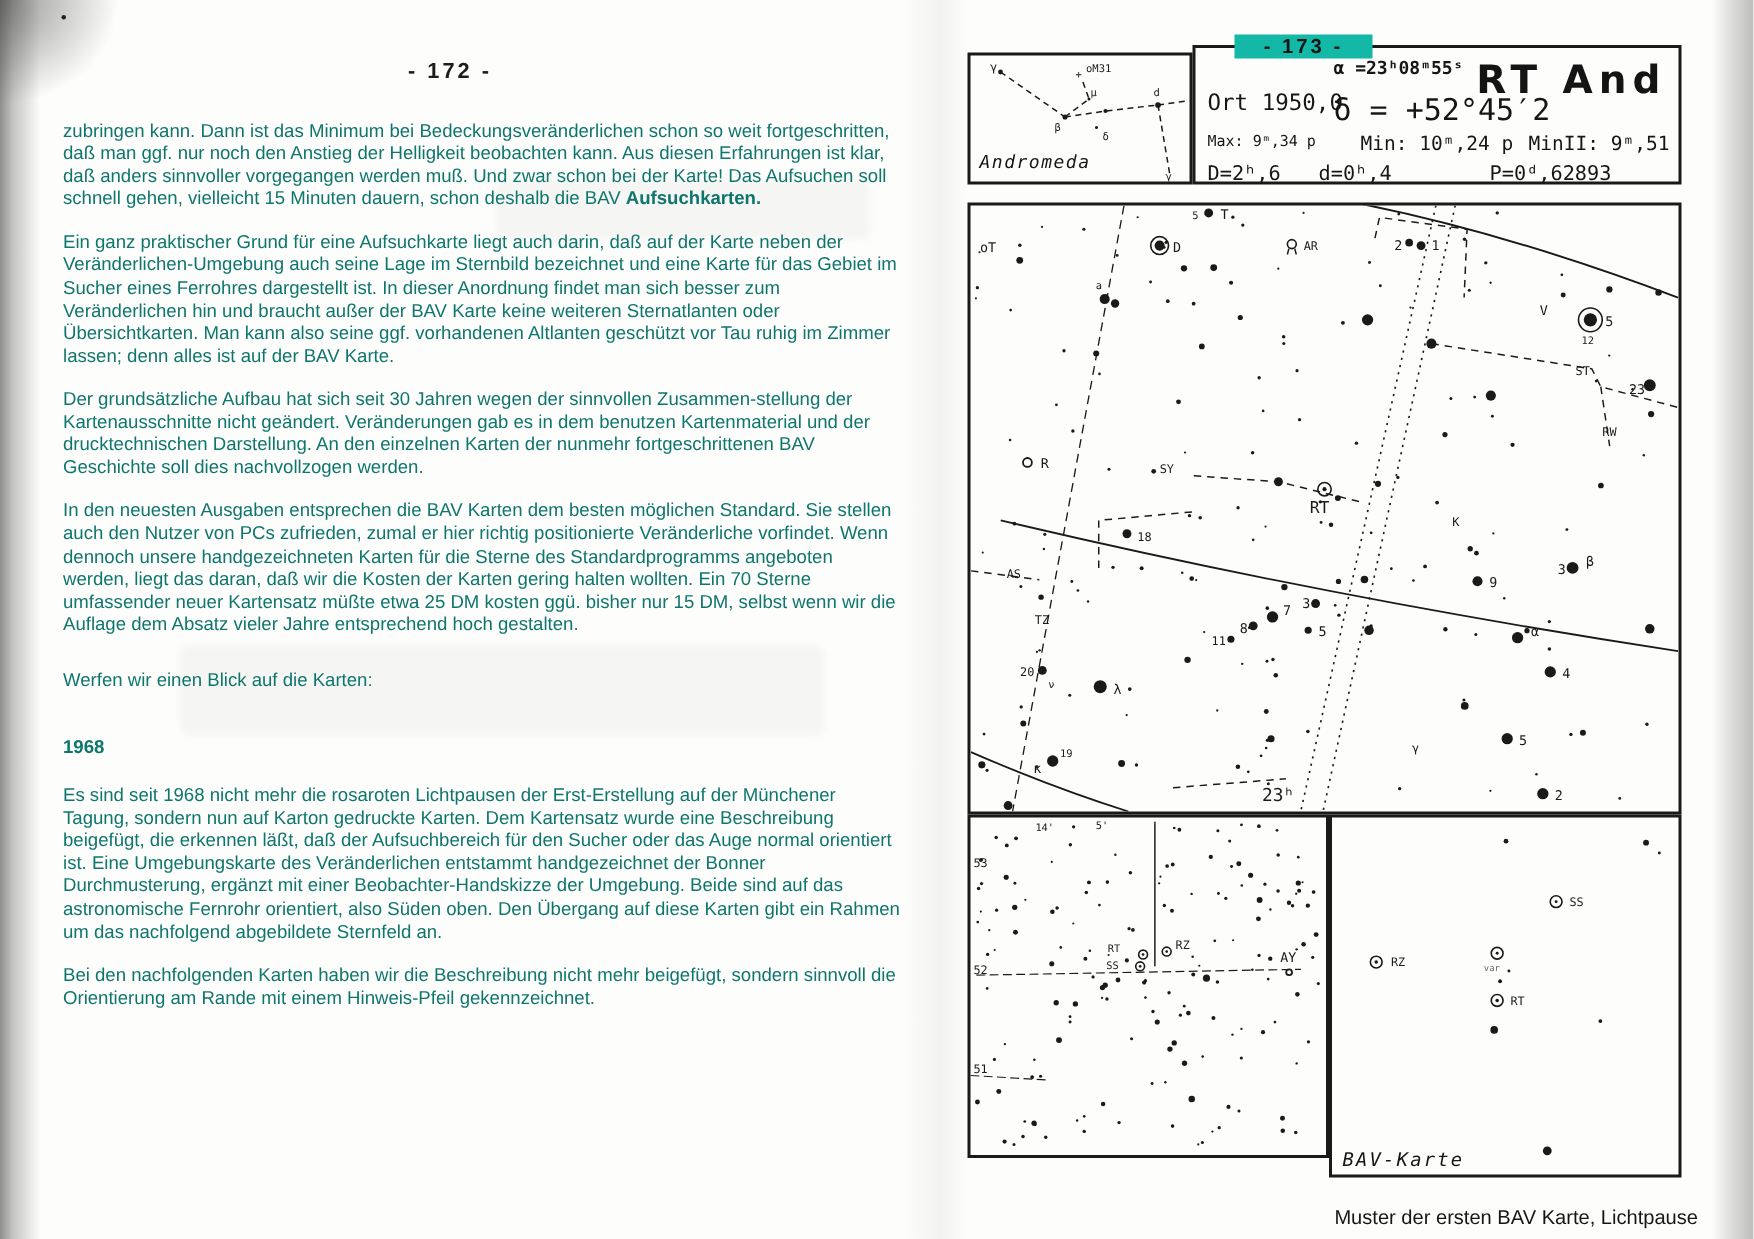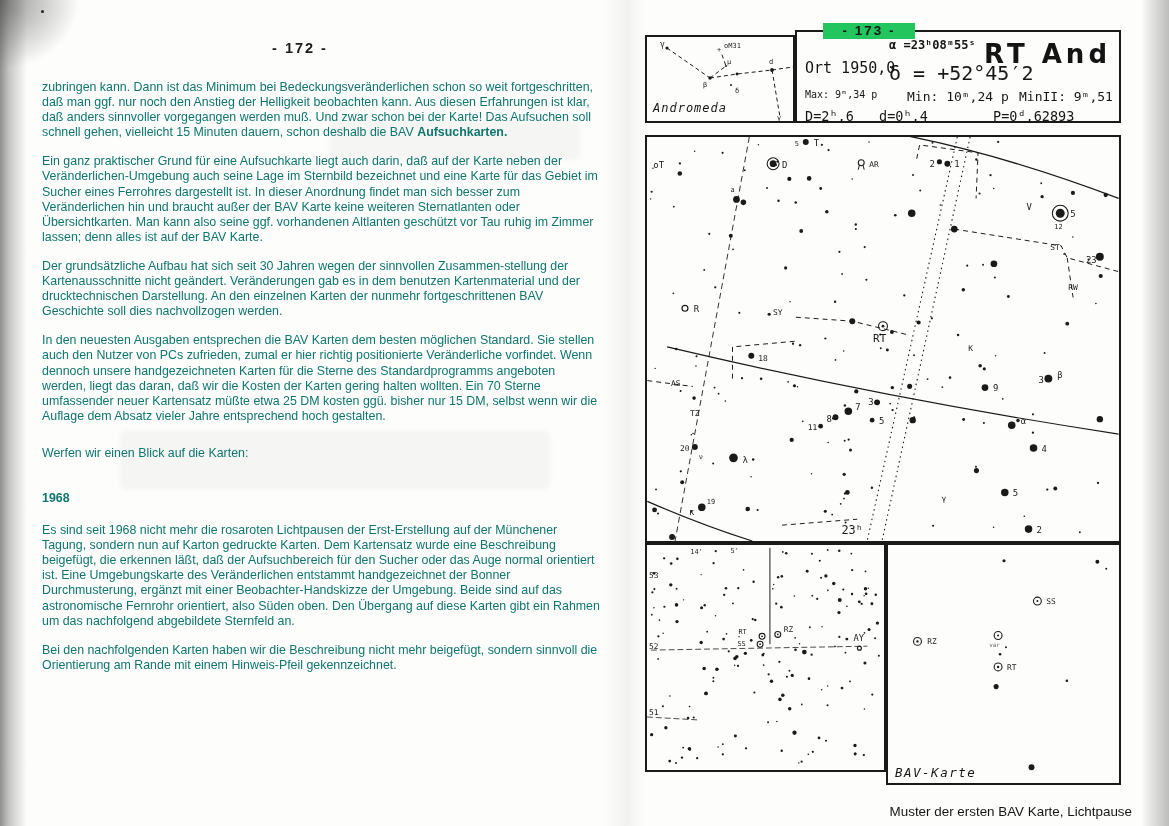--- a/index.html
+++ b/index.html
@@ -20,21 +20,21 @@
   #pnum-left{position:absolute;left:150px;top:40px;width:300px;text-align:center;
      font-size:14.5px;font-weight:bold;letter-spacing:2px;color:#1c1c1c;}
   .pagetext{position:absolute;left:42px;top:80px;width:558px;color:#0f766e;
      font-size:12.4px;line-height:15.1px;text-align:left;}
   .pagetext p{margin:0 0 14px 0;}
   .pagetext p.sp-before{margin-top:22px;}
   .pagetext p.h1968{margin-top:30px;margin-bottom:17px;font-weight:bold;}
   
   .rp{position:absolute;left:645px;top:10px;width:492px;height:816px;}
   #pnum-right{position:absolute;left:178px;top:13px;width:92px;height:16px;text-align:center;
-     background:#22c55e;font-size:13.5px;font-weight:bold;letter-spacing:2px;color:#161616;z-index:5;}
+     background:#14b8a6;font-size:13.5px;font-weight:bold;letter-spacing:2px;color:#161616;z-index:5;}
   .box{position:absolute;border:2px solid #1a1a1a;box-sizing:border-box;background:transparent;}
   #inset-box{left:0;top:25px;width:150px;height:88px;}
   #info-box{left:150px;top:20px;width:326px;height:93px;}
   #main-box{left:0;top:125px;width:476px;height:408px;}
   #bl-box{left:0;top:533px;width:241px;height:229px;}
   #br-box{left:241px;top:533px;width:235px;height:242px;}
   .box svg{position:absolute;left:0;top:0;width:100%;height:100%;}
   .hmono{position:absolute;font-family:"DejaVu Sans Mono",monospace;color:#161616;white-space:pre;}
   #h-epoch{left:8px;top:27px;font-size:15px;}
   #h-ra{left:92px;top:6px;font-size:12px;font-weight:bold;}

